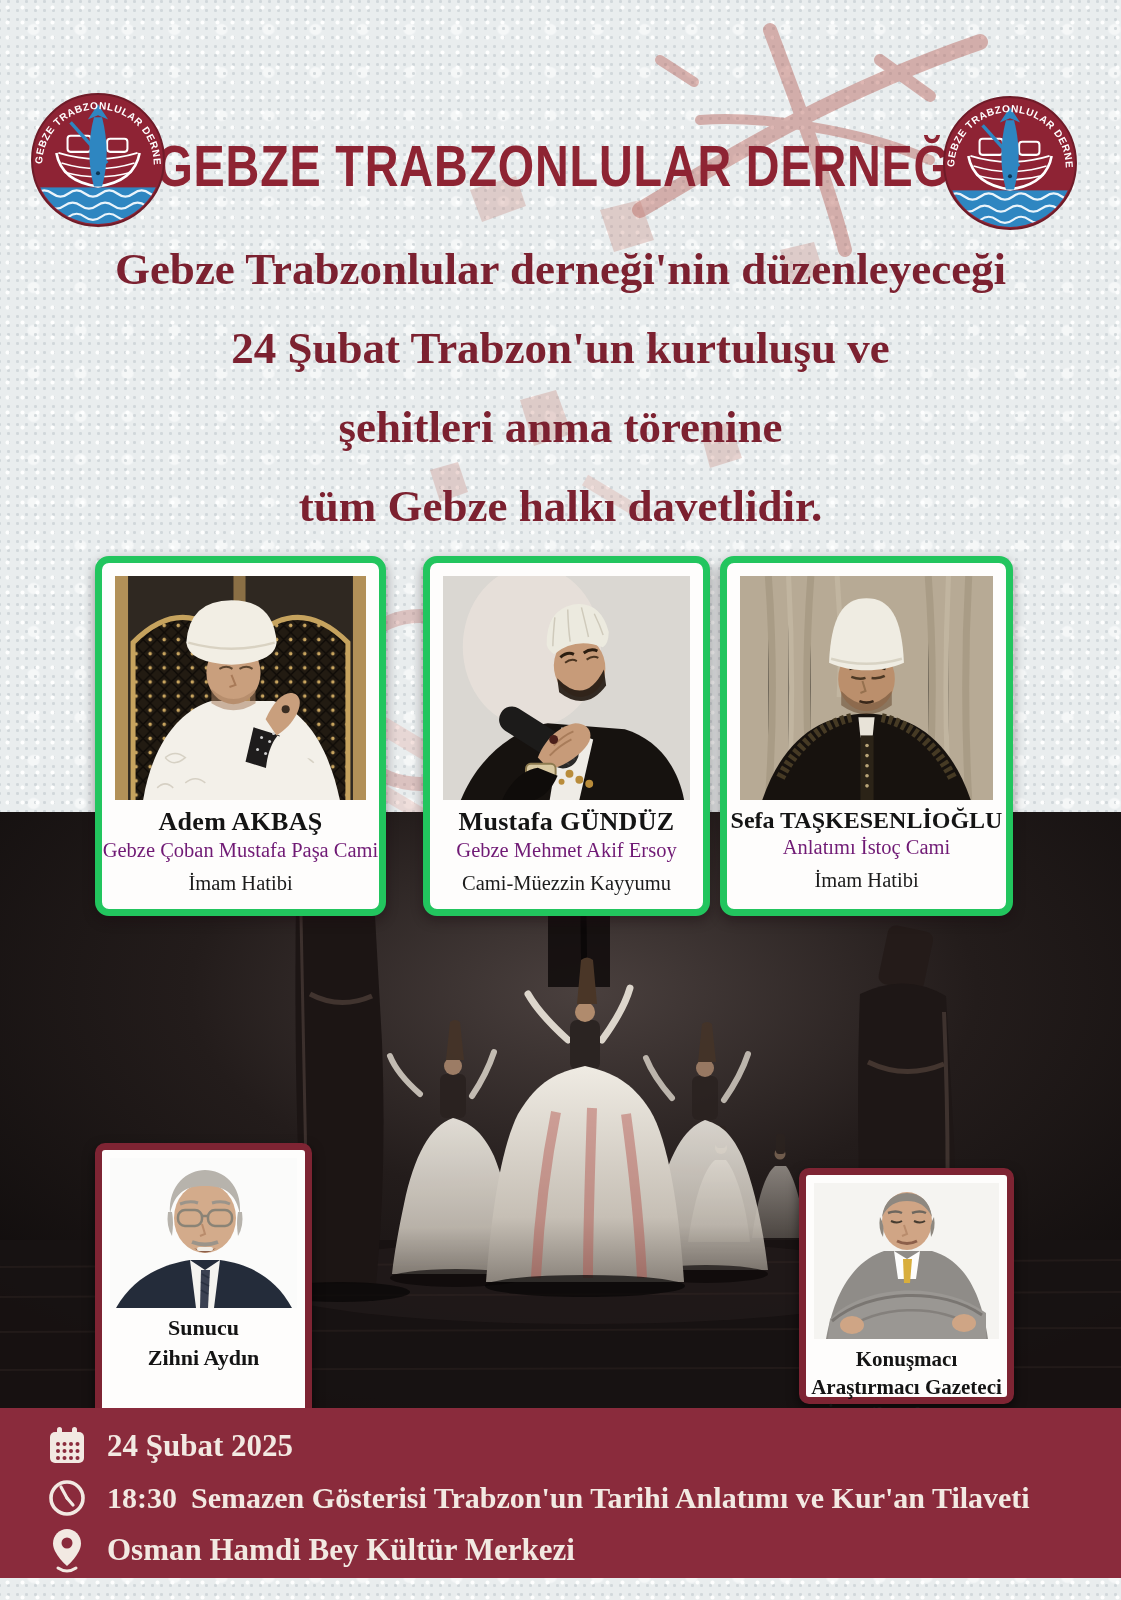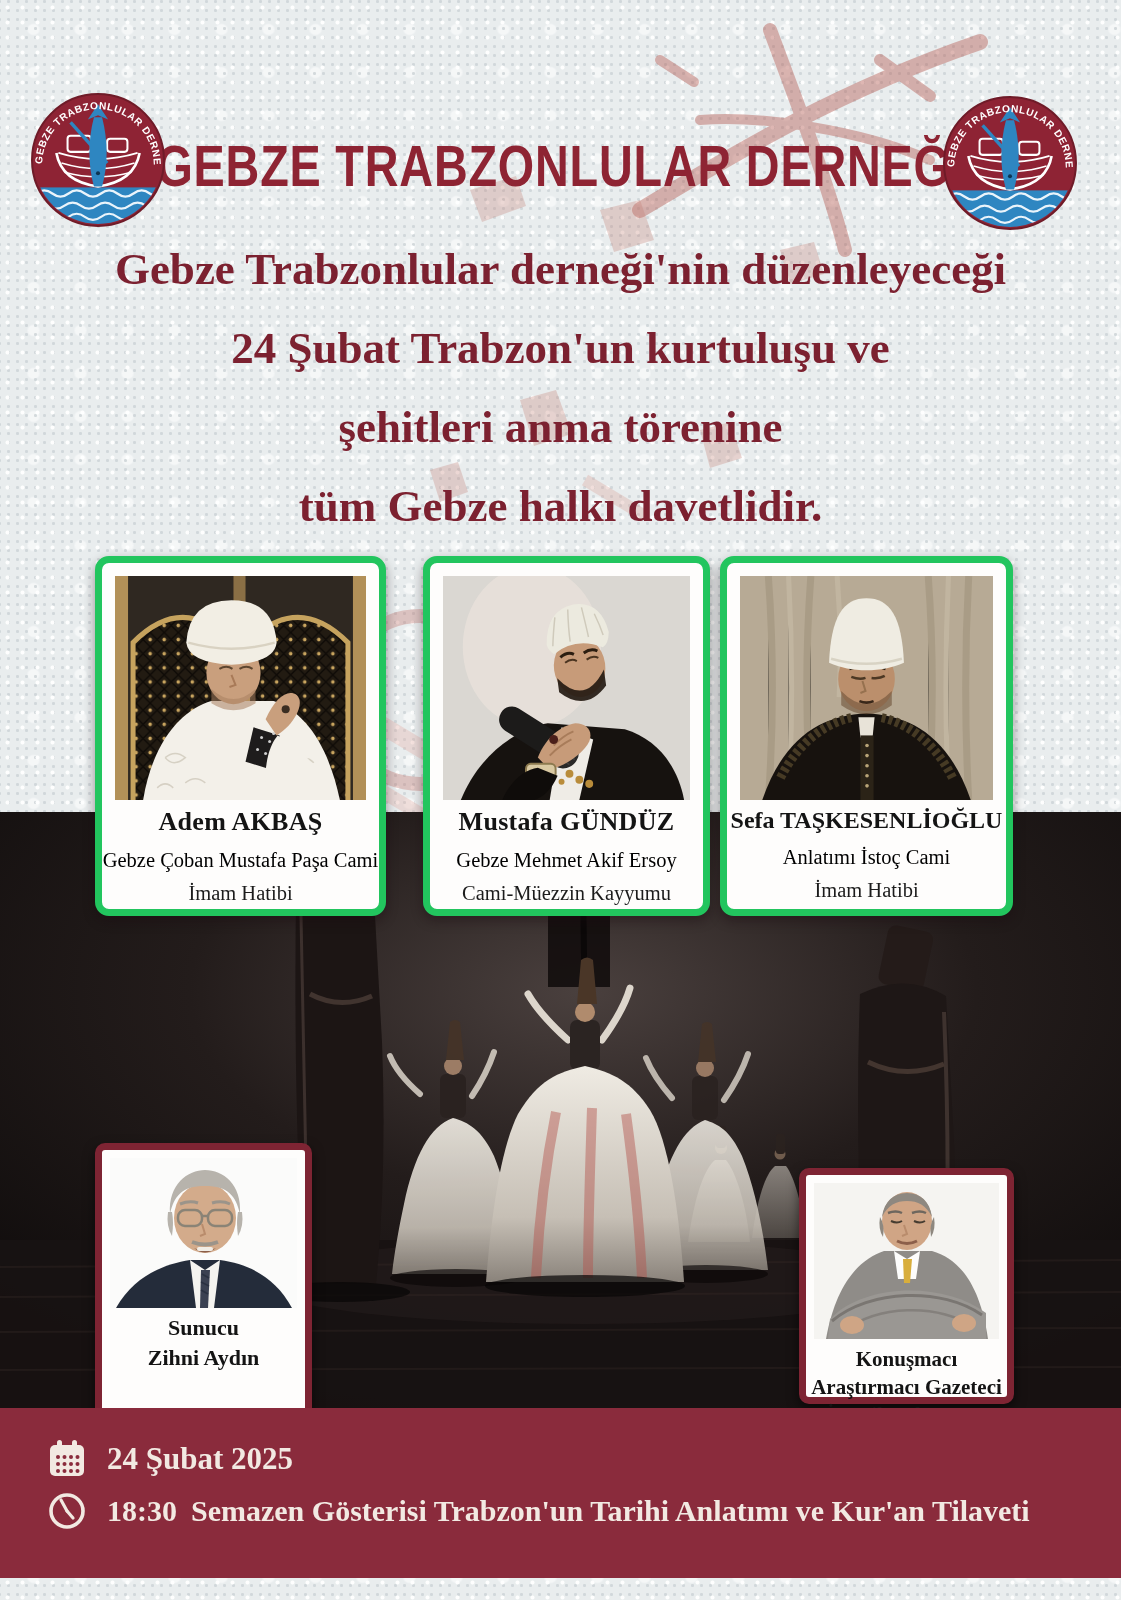--- a/index.html
+++ b/index.html
@@ -29,40 +29,40 @@
   .card{position:absolute;z-index:2;box-sizing:border-box;background:#fefdfc;
     border:7px solid #22c55e;border-radius:14px;text-align:center;
     box-shadow:0 5px 12px rgba(25,10,14,.4);}
   .c1{left:95px;top:556px;width:291px;height:360px;}
   .c2{left:423px;top:556px;width:287px;height:360px;}
   .c3{left:720px;top:556px;width:293px;height:360px;}
   .card .photo{margin:13px auto 0;width:calc(100% - 26px);height:224px;overflow:hidden;background:#d8d5d0;}
   .card .photo svg,.pcard .photo svg{width:100%;height:100%;display:block;}
   .card .name{margin-top:7px;font-size:26px;font-weight:700;color:#141414;letter-spacing:.3px;}
   .c3 .name{font-size:24px;letter-spacing:0;}
-  .card .org{margin-top:12px;font-size:20.5px;color:#000000;}
+  .card .org{margin-top:2px;font-size:20.5px;color:#701a75;}
   .card .role{margin-top:10px;font-size:20.5px;color:#1c1c1c;}
   
   .pcard{position:absolute;z-index:3;box-sizing:border-box;background:#fefdfc;
     border:7px solid #7e2433;border-radius:10px;text-align:center;
     box-shadow:0 5px 12px rgba(0,0,0,.55);}
   .p1{left:95px;top:1143px;width:217px;height:276px;}
   .p2{left:799px;top:1168px;width:215px;height:236px;}
   .pcard .photo{margin:8px auto 0;width:calc(100% - 16px);overflow:hidden;background:#eee;}
   .p1 .photo{height:150px;}
   .p2 .photo{height:156px;}
   .p1 .pline{font-size:22px;font-weight:700;color:#141414;line-height:30px;}
   .p1 .pline.first{margin-top:5px;}
   .p2 .pline{font-size:21px;font-weight:700;color:#141414;line-height:28px;}
   .p2 .pline.first{margin-top:6px;}
   
   .footer{position:absolute;left:0;top:1408px;width:1121px;height:170px;background:#8a2b3c;z-index:4;
     color:#f2e9e2;}
   .frow{display:flex;align-items:center;gap:17px;padding-left:44px;height:52px;}
-  .frow.r1{padding-top:5px;margin-top:20px;}
+  .frow.r1{padding-top:12px;}
   .ficon{width:46px;display:flex;justify-content:center;flex:0 0 46px;}
   .ftext{font-size:31px;font-weight:700;white-space:nowrap;}
   .frow.r2 .ftext{font-size:30px;}
   .ftime{margin-right:14px;margin-top:48px;}
 </style>
 </head>
 <body>
 
 <div class="poster">
   <div class="lace"></div>
@@ -496,14 +496,24 @@
     <div class="frow r2">
       <span class="ficon">
         <svg width="40" height="40" viewBox="0 0 40 40">
           <circle cx="20" cy="20" r="16" fill="none" stroke="#f2e9e2" stroke-width="3.6"></circle>
           <line x1="20" y1="20" x2="14" y2="9" stroke="#f2e9e2" stroke-width="3.2" stroke-linecap="round"></line>
           <line x1="20" y1="20" x2="26" y2="27" stroke="#f2e9e2" stroke-width="3.2" stroke-linecap="round"></line>
         </svg>
       </span>
       <span class="ftext"><span class="ftime">18:30</span><span>Semazen Gösterisi Trabzon'un Tarihi Anlatımı ve Kur'an Tilaveti</span></span>
     </div>
+    <div class="frow r3">
+      <span class="ficon">
+        <svg width="36" height="46" viewBox="0 0 36 46">
+          <path d="M18,2 C10,2 4,8.5 4,16.5 C4,27 18,39 18,39 C18,39 32,27 32,16.5 C32,8.5 26,2 18,2 z" fill="#f2e9e2"></path>
+          <circle cx="18" cy="16" r="5.5" fill="#8a2b3c"></circle>
+          <path d="M9,41 Q18,47 27,41" stroke="#f2e9e2" stroke-width="3" fill="none" stroke-linecap="round"></path>
+        </svg>
+      </span>
+      <span class="ftext">Osman Hamdi Bey Kültür Merkezi</span>
+    </div>
   </div>
 </div>
 
 </body></html>

